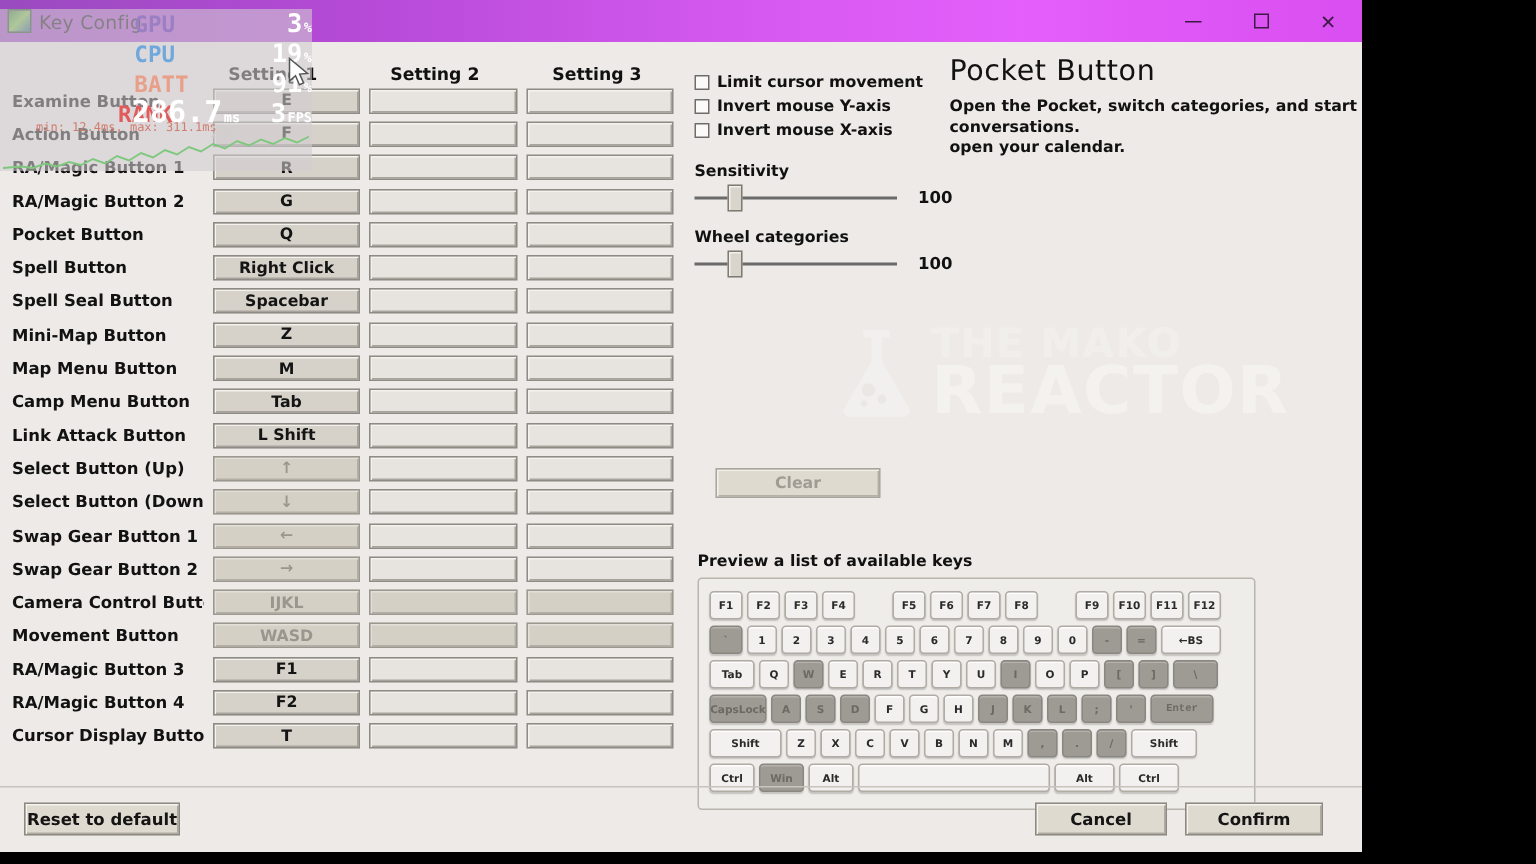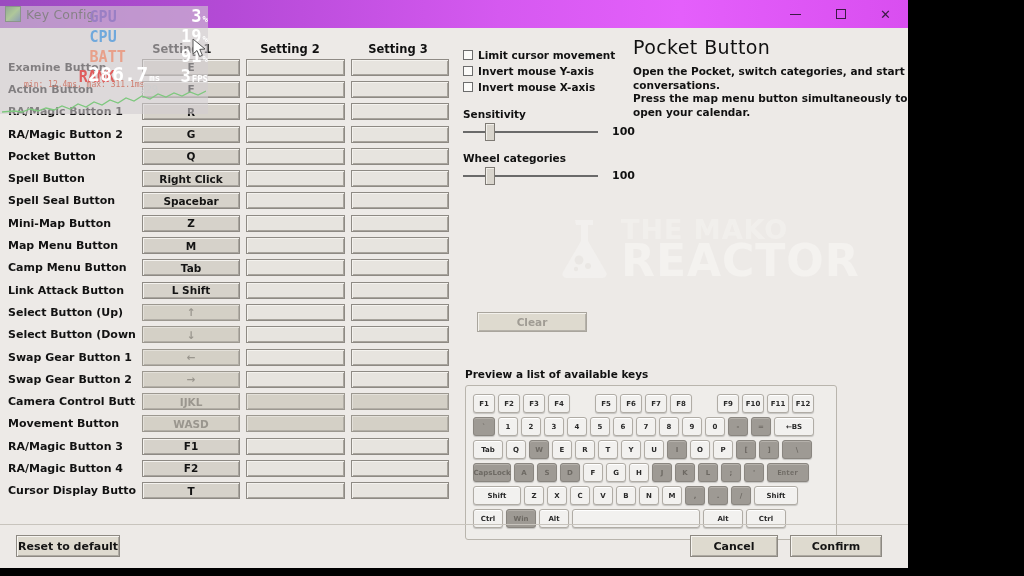--- a/index.html
+++ b/index.html
@@ -436,21 +436,20 @@
         </div>
       </div>
 
       <div class="clear-btn">Clear</div>
 
       <div class="desc">
         <div class="desc-title">Pocket Button</div>
         <div class="desc-body">
           <div>Open the Pocket, switch categories, and start</div>
           <div>conversations.</div>
-          <div>Press the map menu button simultaneously to</div>
           <div>open your calendar.</div>
         </div>
       </div>
 
       <div class="watermark">
         <div class="wm-flask">
           <svg width="58" height="62" viewBox="0 0 58 62">
             <path d="M20 4 h18 v5 h-5 v16 l18 31 a4 4 0 0 1 -3.5 6 h-36 a4 4 0 0 1 -3.5 -6 l18 -31 v-16 h-5 z" fill="#f7f5f3" opacity="0.95"></path>
             <circle cx="24" cy="44" r="4.5" fill="#e9e6e2"></circle>
             <circle cx="33" cy="50" r="3" fill="#e9e6e2"></circle>

